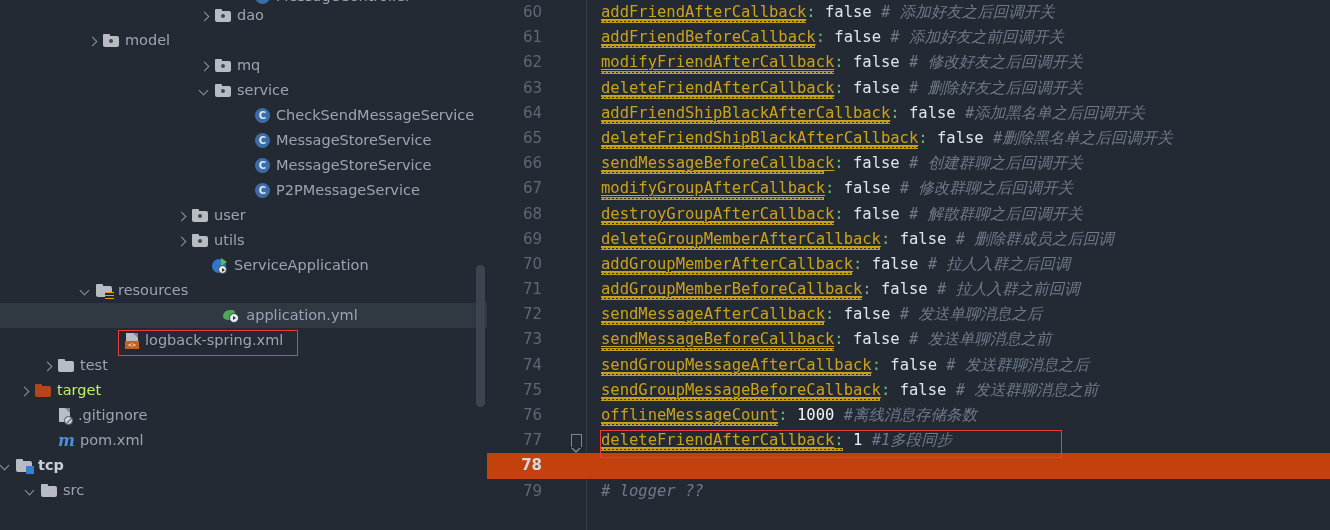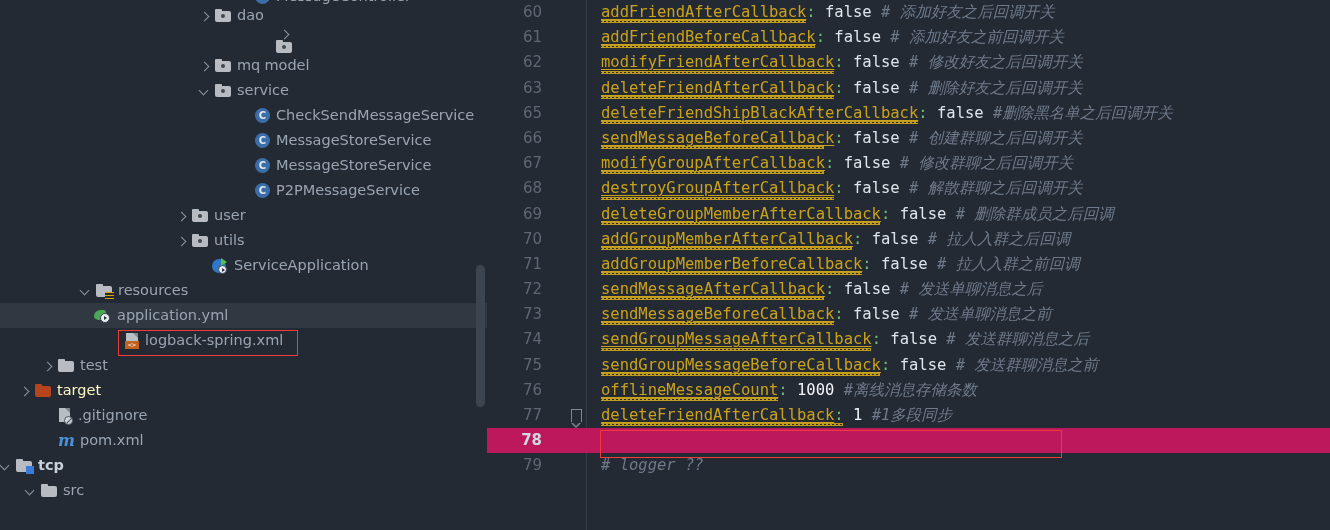--- a/index.html
+++ b/index.html
@@ -25,21 +25,21 @@
     display: flex;
     align-items: center;
     white-space: nowrap;
     font-size: 14.5px;
     color: #b4bcc8;
     font-family: "DejaVu Sans", sans-serif;
   }
   .tree-row.selected { background: #303842; }
   .tree-label { line-height: 25px; }
   .tree-label.muted  { color: #9aa5b3; }
-  .tree-label.orange { color: #fef9c3; }
+  .tree-label.orange { color: #bef264; }
   .tree-label.bold   { font-weight: bold; color: #c8d0da; }
 
   
   .twisty {
     width: 12px; height: 12px;
     flex: 0 0 12px;
     position: relative;
     margin-right: 4px;
   }
   .twisty.collapsed::before,
@@ -195,21 +195,21 @@
     background: #242a33;
     overflow: hidden;
   }
   .code-line {
     position: relative;
     height: 25.2px;
     white-space: nowrap;
     font-family: "DejaVu Sans Mono", monospace;
     font-size: 15.5px;
   }
-  .code-line.active-line { background: #be185d; }
+  .code-line.active-line { background: #c2410c; }
   .gutter-num {
     position: absolute; left: 0; top: 0;
     width: 55px; text-align: right;
     color: #5e6774; font-size: 15px;
     line-height: 25.2px;
     font-family: "DejaVu Sans", sans-serif;
   }
   .code-line.active-line .gutter-num { color: #d2d8e0; font-weight: bold; }
   .gut-icon {
     position: absolute; left: 84px; top: 6px;
@@ -285,21 +285,21 @@
         </div>
         <div class="tree-row" style="padding-left: 199px;">
           <span class="twisty collapsed"></span>
           <span class="ic ic-folder">
             <span class="tab"></span>
             <span class="body"></span>
             <span class="dot"></span>
           </span>
           <span class="tree-label muted">dao</span>
         </div>
-        <div class="tree-row" style="padding-left: 87px; flex-direction: column;">
+        <div class="tree-row" style="padding-left: 87px;">
           <span class="twisty collapsed"></span>
           <span class="ic ic-folder">
             <span class="tab"></span>
             <span class="body"></span>
             <span class="dot"></span>
           </span>
           <span class="tree-label muted">model</span>
         </div>
         <div class="tree-row" style="padding-left: 199px;">
           <span class="twisty collapsed"></span>
@@ -368,21 +368,21 @@
         </div>
         <div class="tree-row" style="padding-left: 66px; margin-left: 14px;">
           <span class="twisty expanded"></span>
           <span class="ic ic-folder res plain">
             <span class="tab"></span>
             <span class="body"></span>
             <span class="badge2"></span>
           </span>
           <span class="tree-label muted">resources</span>
         </div>
-        <div class="tree-row selected" style="padding-left: 78px;">
+        <div class="tree-row selected" style="padding-left: 78px; justify-content: center;">
           <span class="twisty none"></span>
           <span class="ic ic-yml">
             <span class="leaf"></span>
             <span class="run"></span>
           </span>
           <span class="tree-label muted">application.yml</span>
         </div>
         <div class="tree-row" style="padding-left: 109px;">
           <span class="twisty none"></span>
           <span class="ic ic-xml">
@@ -456,20 +456,24 @@
         </div>
         <div class="code-line">
           <span class="gutter-num">62</span>
           <span class="code-text"><span class="tok-key">modifyFriendAfterCallback</span><span class="tok-colon">:</span>&nbsp;<span class="tok-val">false</span>&nbsp;<span class="tok-cmt">#  修改好友之后回调开关</span><span class="squiggle" style="width: 233px; left: 0px;"></span></span>
         </div>
         <div class="code-line">
           <span class="gutter-num">63</span>
           <span class="code-text"><span class="tok-key">deleteFriendAfterCallback</span><span class="tok-colon">:</span>&nbsp;<span class="tok-val">false</span>&nbsp;<span class="tok-cmt">#  删除好友之后回调开关</span><span class="squiggle" style="width: 233px; left: 0px;"></span></span>
         </div>
         <div class="code-line">
+          <span class="gutter-num">64</span>
+          <span class="code-text"><span class="tok-key">addFriendShipBlackAfterCallback</span><span class="tok-colon">:</span>&nbsp;<span class="tok-val">false</span>&nbsp;<span class="tok-cmt">#添加黑名单之后回调开关</span><span class="squiggle" style="width: 289px; left: 0px;"></span></span>
+        </div>
+        <div class="code-line">
           <span class="gutter-num">65</span>
           <span class="code-text"><span class="tok-key">deleteFriendShipBlackAfterCallback</span><span class="tok-colon">:</span>&nbsp;<span class="tok-val">false</span>&nbsp;<span class="tok-cmt">#删除黑名单之后回调开关</span><span class="squiggle" style="width: 317px; left: 0px;"></span></span>
         </div>
         <div class="code-line">
           <span class="gutter-num">66</span>
           <span class="code-text"><span class="tok-key">sendMessageBeforeCallback</span><span class="tok-colon">:</span>&nbsp;<span class="tok-val">false</span>&nbsp;<span class="tok-cmt">#  创建群聊之后回调开关</span><span class="squiggle" style="width: 223px; left: 0px;"></span></span>
         </div>
         <div class="code-line">
           <span class="gutter-num">67</span>
           <span class="code-text"><span class="tok-key">modifyGroupAfterCallback</span><span class="tok-colon">:</span>&nbsp;<span class="tok-val">false</span>&nbsp;<span class="tok-cmt">#  修改群聊之后回调开关</span><span class="squiggle" style="width: 223px; left: 0px;"></span></span>

